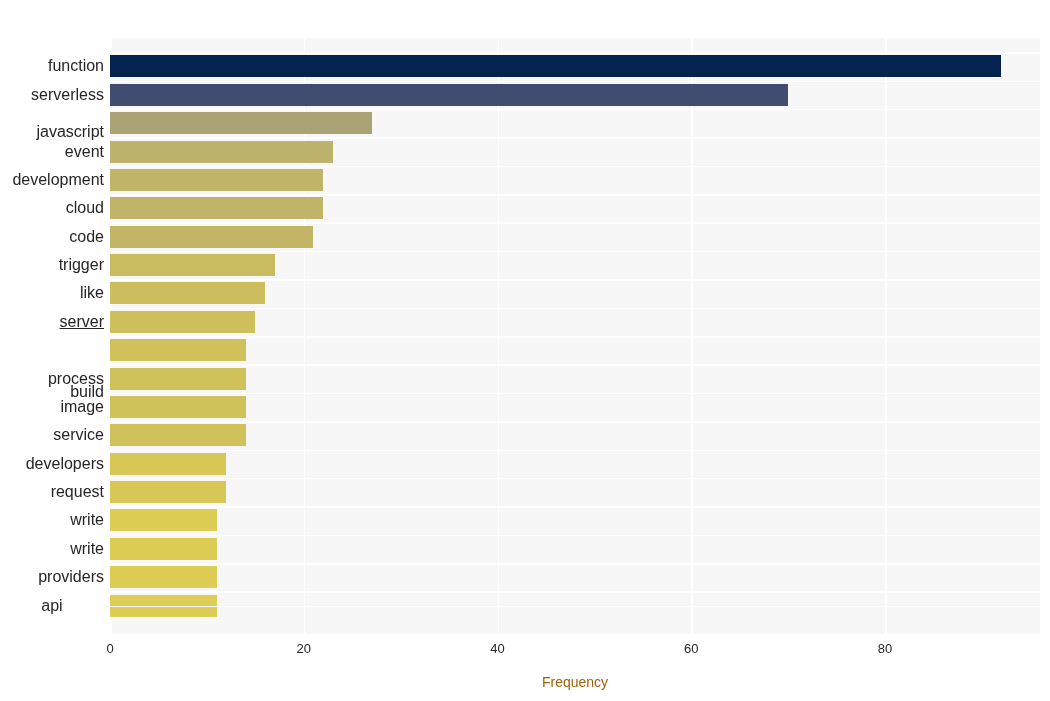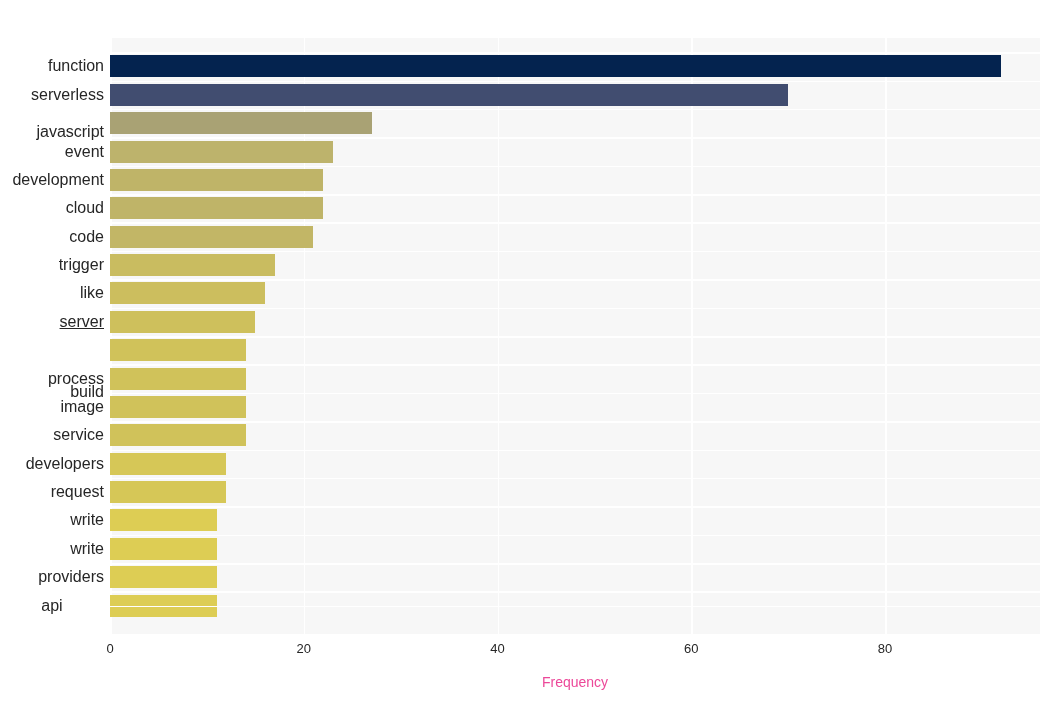--- a/index.html
+++ b/index.html
@@ -103,21 +103,21 @@
     color: #262626;
   }
 
   .xaxis-title {
     position: absolute;
     left: 110px;
     top: 674px;
     width: 930px;
     text-align: center;
     font-size: 14px;
-    color: #ec4899;
+    color: #a16207;
   }
 </style>
 </head>
 <body>
 
 <div class="figure">
 
 
   <div class="plot-area" id="plot-area">
       <div class="gridline-v" style="left: 0px;"></div>

